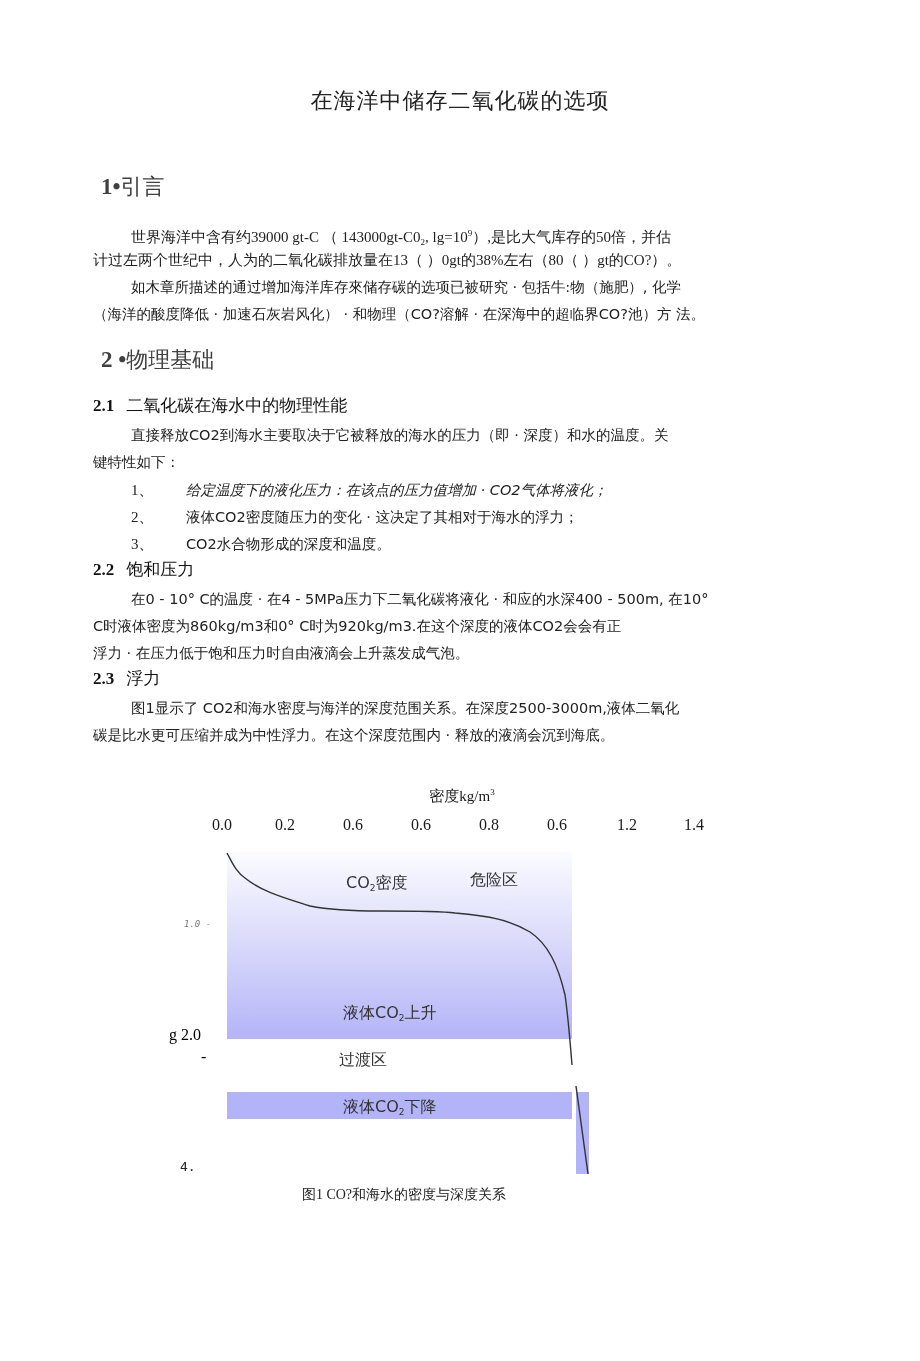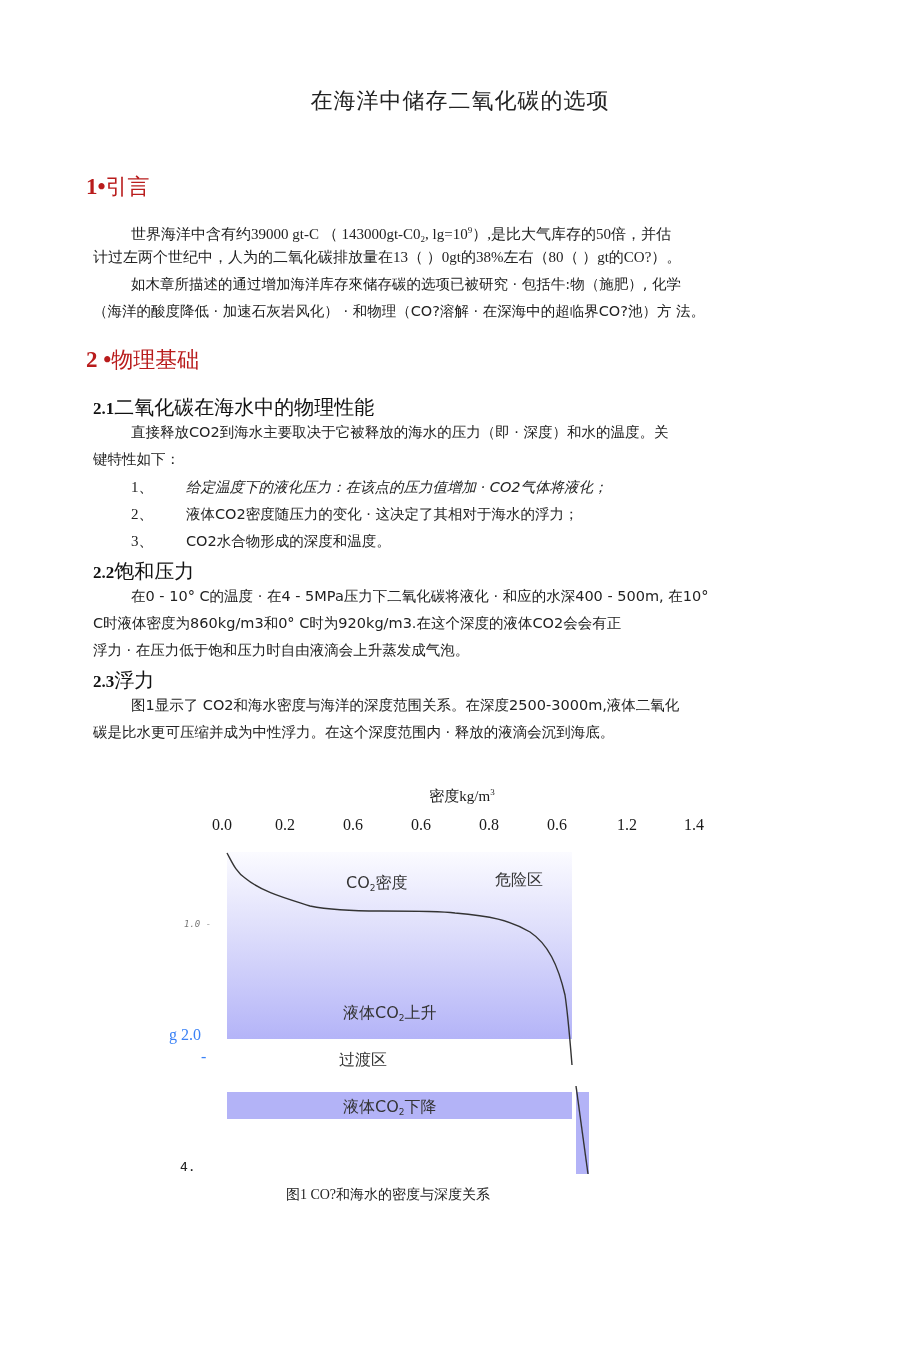--- a/index.html
+++ b/index.html
@@ -1,46 +1,46 @@
 <!DOCTYPE html>
 <html><head>
 <meta charset="utf-8">
 <style>
   html, body { margin: 0; padding: 0; background: #ffffff; }
   body { width: 920px; height: 1361px; position: relative; overflow: hidden;
          font-family: "Liberation Serif", "DejaVu Serif", serif; color: #1a1a1a; }
   .abs { position: absolute; white-space: nowrap; }
   .title { left: 0; width: 920px; top: 86px; text-align: center; font-family: "DejaVu Sans", sans-serif;
            font-size: 22px; font-weight: 300; color: #222; letter-spacing: 1px; }
-  .h1 { font-size: 23px; left: 86px; color: #b91c1c; }
+  .h1 { font-size: 23px; left: 101px; color: #404040; }
   .h1 b { font-family: "Liberation Serif", serif; font-weight: bold; font-size: 23px; }
   .h1 span.cn { font-family: "DejaVu Sans", sans-serif; font-weight: 300; font-size: 22px; }
   .h2 { font-size: 17px; left: 93px; color: #111; }
   .h2 b { font-family: "Liberation Serif", serif; font-weight: bold; }
-  .h2 span.cn { font-family: Liberation Sans, sans-serif; font-weight: 300; font-size: 20px; }
-  .p { font-size: 15px; line-height: 16px; color: #222; }
+  .h2 span.cn { font-family: Liberation Sans, sans-serif; font-weight: 300; font-size: 17px; margin-left: 12px; }
+  .p { font-size: 15px; line-height: 22px; color: #222; }
   .p.sans { font-family: "DejaVu Sans", sans-serif; font-size: 14.5px; }
   .li-num { left: 131px; font-size: 15px; }
   .li-text { left: 186px; font-size: 15px; }
   sup { font-size: 9px; vertical-align: 6px; }
   sub { font-size: 9px; vertical-align: -3px; }
 
   
   .chart { position: absolute; left: 0; top: 0; width: 920px; height: 1361px; pointer-events: none; }
   .axis-title { left: 0; width: 920px; top: 787px; text-align: center; font-size: 15px; padding-left: 2px; }
   .xtick { top: 816px; font-size: 16px; }
   .zone-top { position: absolute; left: 227px; top: 852px; width: 345px; height: 187px;
               background: linear-gradient(#fbfbff 0%, #dcdcfb 45%, #b4b4f8 100%); }
   .zone-down { position: absolute; left: 227px; top: 1092px; width: 345px; height: 27px; background: #b3b3f7; }
   .zone-right { position: absolute; left: 576px; top: 1092px; width: 13px; height: 82px; background: #b3b3f7; }
   .zone-label { font-family: "DejaVu Sans", sans-serif; font-size: 16px; color: #333; }
   .ylab-small { font-family: "DejaVu Sans Mono", monospace; font-size: 9px; color: #777; font-style: italic; }
-  .ylab { font-size: 16px; color: #3b82f6; }
+  .ylab { font-size: 16px; color: #000000; }
   .ylab-mono { font-family: "DejaVu Sans Mono", monospace; font-size: 13px; color: #222; }
-  .caption { left: 0; width: 776px; top: 1186px; text-align: center; font-size: 14px; color: #222; padding-left: 0; }
+  .caption { left: 0; width: 776px; top: 1186px; text-align: center; font-size: 14px; color: #222; padding-left: 16px; }
   .caption .cn { font-family: "DejaVu Sans", sans-serif; font-weight: 300; }
 </style>
 </head>
 <body>
 
 <div class="abs title">在海洋中储存二氧化碳的选项</div>
 
 <div class="abs h1" style="top:172px;">
   <b>1•</b><span class="cn">引言</span>
 </div>
@@ -100,21 +100,21 @@
   <div class="zone-right"></div>
 
   <svg class="abs" style="left:0;top:0;" width="920" height="1361">
     <path d="M227,853 C232,862 236,872 245,878 C262,892 285,898 310,906 C330,910 355,911 380,911 C420,911 440,911 455,913 C490,916 510,920 530,932 C548,944 558,965 565,995 C568,1015 570,1040 572,1065" fill="none" stroke="#333" stroke-width="1.4"></path>
     <path d="M576,1086 L588,1174" fill="none" stroke="#333" stroke-width="1.4"></path>
   </svg>
 
   <div class="abs zone-label" style="left:346px; top:873px;">
     <span>CO</span><sub>2</sub><span>密度</span>
   </div>
-  <div class="abs zone-label" style="left:495px; top:870px;">危险区</div>
+  <div class="abs zone-label" style="left:470px; top:870px;">危险区</div>
   <div class="abs zone-label" style="left:343px; top:1003px;">
     <span>液体CO</span><sub>2</sub><span>上升</span>
   </div>
   <div class="abs zone-label" style="left:339px; top:1050px;">过渡区</div>
   <div class="abs zone-label" style="left:343px; top:1097px;">
     <span>液体CO</span><sub>2</sub><span>下降</span>
   </div>
 
   <div class="abs ylab-small" style="left:184px; top:919px;">1.0 -</div>
   <div class="abs ylab" style="left:169px; top:1026px;">g 2.0</div>

